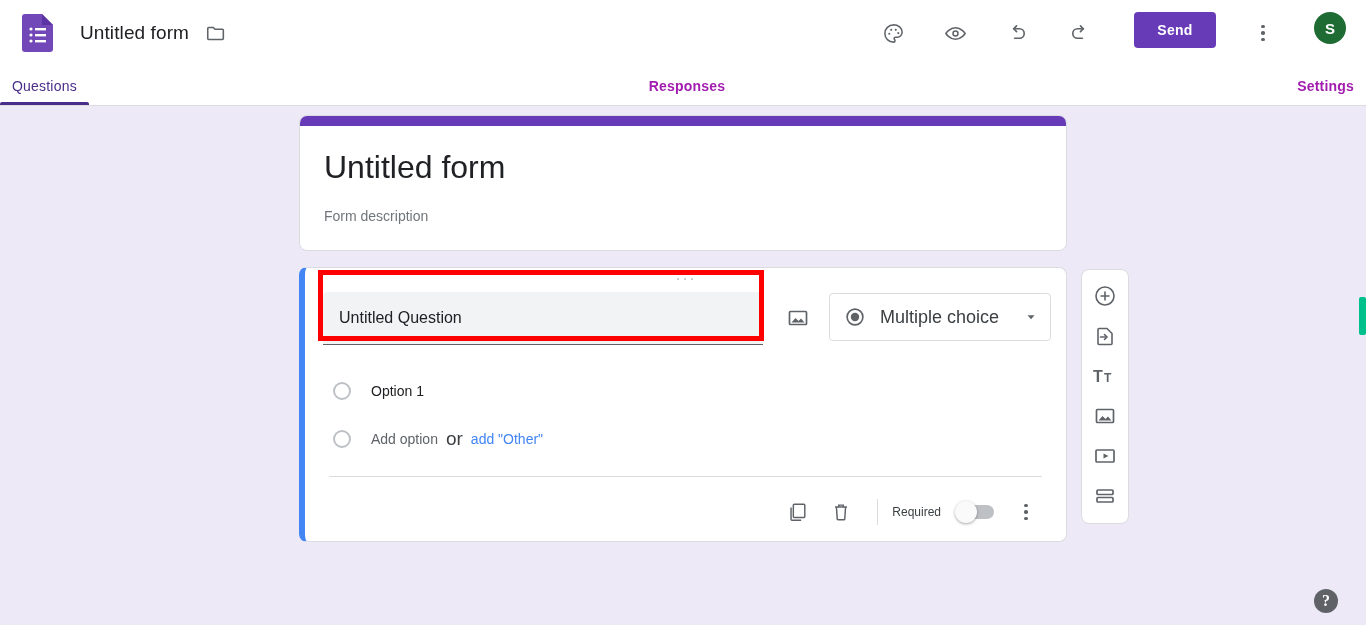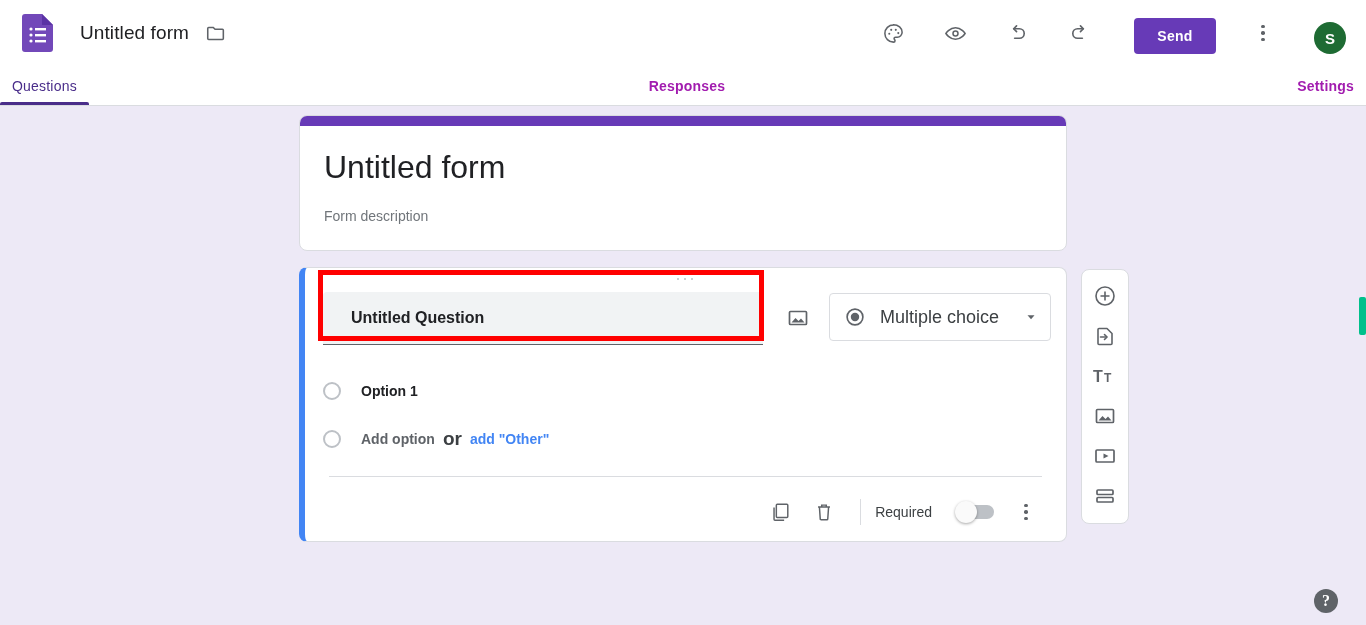--- a/index.html
+++ b/index.html
@@ -19,21 +19,21 @@
   }
   .logo-wrap { margin-left: 22px; width: 32px; height: 38px; display:flex; align-items:center; }
   .forms-logo { width: 31px; height: 38px; display:block; }
   .doc-title {
     margin-left: 26px;
     font-size: 19px; color: #202124;
     letter-spacing: .1px; white-space: nowrap;
   }
   .folder-icon { margin-left: 16px; width: 22px; height: 22px; color:#5f6368; display:flex; align-items:center; }
   .header-spacer { flex: 1; }
-  .header-actions { display:flex; align-items:flex-end; margin-right: 20px; gap: 20px; }
+  .header-actions { display:flex; align-items:flex-start; margin-right: 20px; gap: 20px; }
   .icon-btn {
     width: 42px; height: 42px; border-radius: 50%;
     display: flex; align-items: center; justify-content: center;
     color: #5f6368; background: none; border: none; cursor: pointer;
   }
   .icon-btn svg { display:block; }
   .send-btn {
     margin-left: 14px; margin-right: 6px;
     height: 36px; min-width: 82px; padding: 0 22px;
     background: #673AB7; color: #fff;
@@ -106,44 +106,43 @@
     position:absolute; left:-5px; top:-22px;
     width: 446px; height: 71px;
     border: 5px solid #FF0000;
     pointer-events:none; z-index: 5;
   }
   .q-title-input {
     width: 440px; height: 53px;
     background:#F1F3F4;
     border:none; border-bottom: 1px solid #5f6368;
     border-radius: 4px 4px 0 0;
-    padding: 0 28px;
+    padding: 0 16px;
     font-size: 16px; color:#202124;
     font-family: "Liberation Sans", sans-serif;
     outline:none;
-    font-weight:bold;
   }
   .q-image-btn {
     margin-left: 18px; margin-top: 9px;
     width: 34px; height: 34px;
     display:flex; align-items:center; justify-content:center;
     color:#5f6368; cursor:pointer; flex:none;
   }
   .q-type-select {
     margin-left: 14px; margin-top: 1px;
     width: 222px; height: 48px;
     border: 1px solid #dadce0; border-radius:4px;
     display:flex; align-items:center; padding: 0 12px 0 14px;
     cursor:pointer; background:#fff; flex:none;
   }
   .q-type-label { margin-left: 14px; font-size:18px; color:#3c4043; flex:1; }
   .chev { color:#5f6368; display:flex; }
 
   
-  .options { position:absolute; left:18px; top:105px;font-weight:bold; }
+  .options { position:absolute; left:28px; top:105px; }
   .opt-row { display:flex; align-items:center; height:36px; margin-bottom: 12px; }
   .radio-outline {
     width:18px; height:18px; border-radius:50%;
     border: 2px solid #bdc1c6; flex:none;
   }
   .opt-label { margin-left: 20px; font-size:14px; color:#202124; }
   .opt-label.muted { color:#5f6368; }
   .opt-or { margin-left: 8px; font-size:19px; color:#3c4043; }
   .opt-other { margin-left: 8px; font-size:14px; color:#4285F4; cursor:pointer; }
 
@@ -156,21 +155,21 @@
   .q-footer {
     position:absolute; right:18px; top:222px;
     display:flex; align-items:center; gap: 0;
   }
   .foot-icon {
     width:44px; height:44px; border-radius:50%;
     display:flex; align-items:center; justify-content:center;
     color:#5f6368; cursor:pointer;
   }
   .foot-sep { width:1px; height:26px; background:#dadce0; margin: 0 14px; }
-  .req-label { font-size:14px; color:#3c4043; margin-right: 26px; }
+  .req-label { font-size:12px; color:#3c4043; margin-right: 17px; }
   .toggle { width:36px; height:14px; border-radius:7px; background:#bdc1c6; position:relative; cursor:pointer; }
   .toggle .knob {
     position:absolute; left:-3px; top:-4px;
     width:22px; height:22px; border-radius:50%;
     background:#fafafa; box-shadow: 0 1px 3px rgba(0,0,0,.35);
   }
   .foot-kebab { margin-left: 10px; }
 
   
   .side-toolbar {

